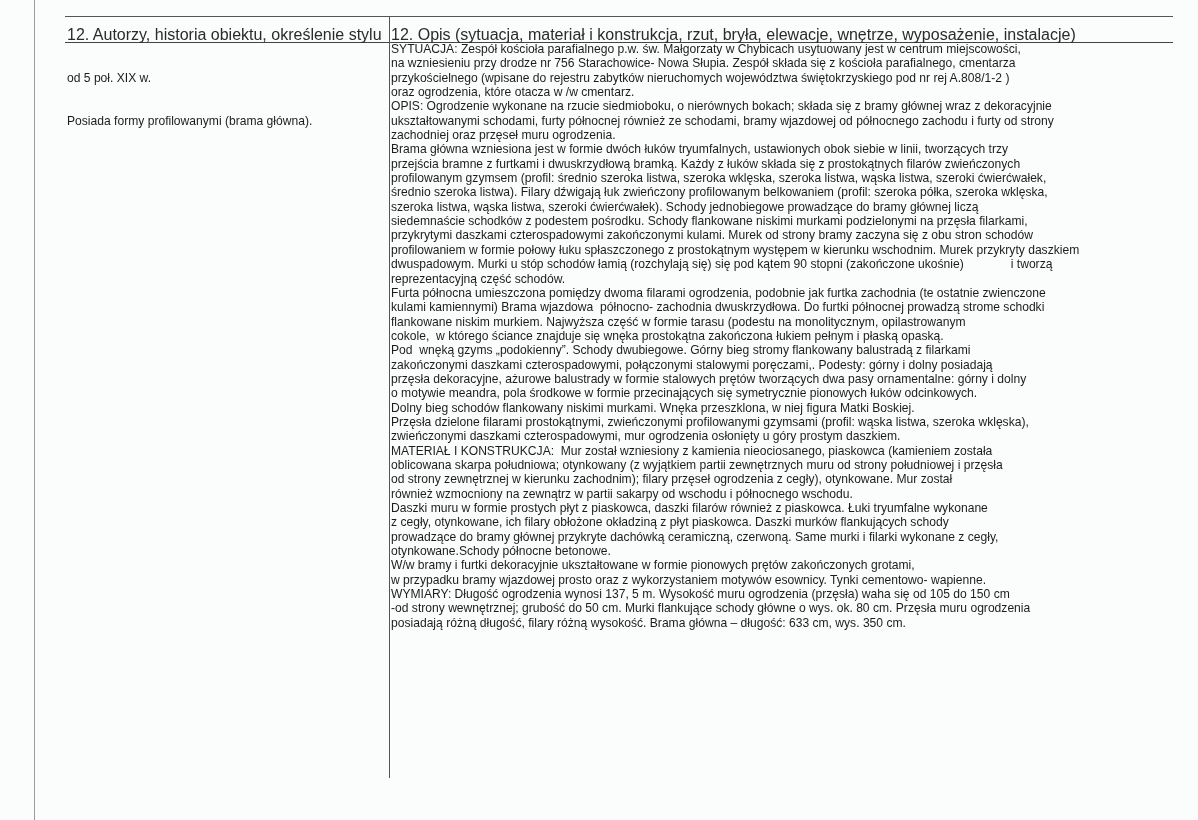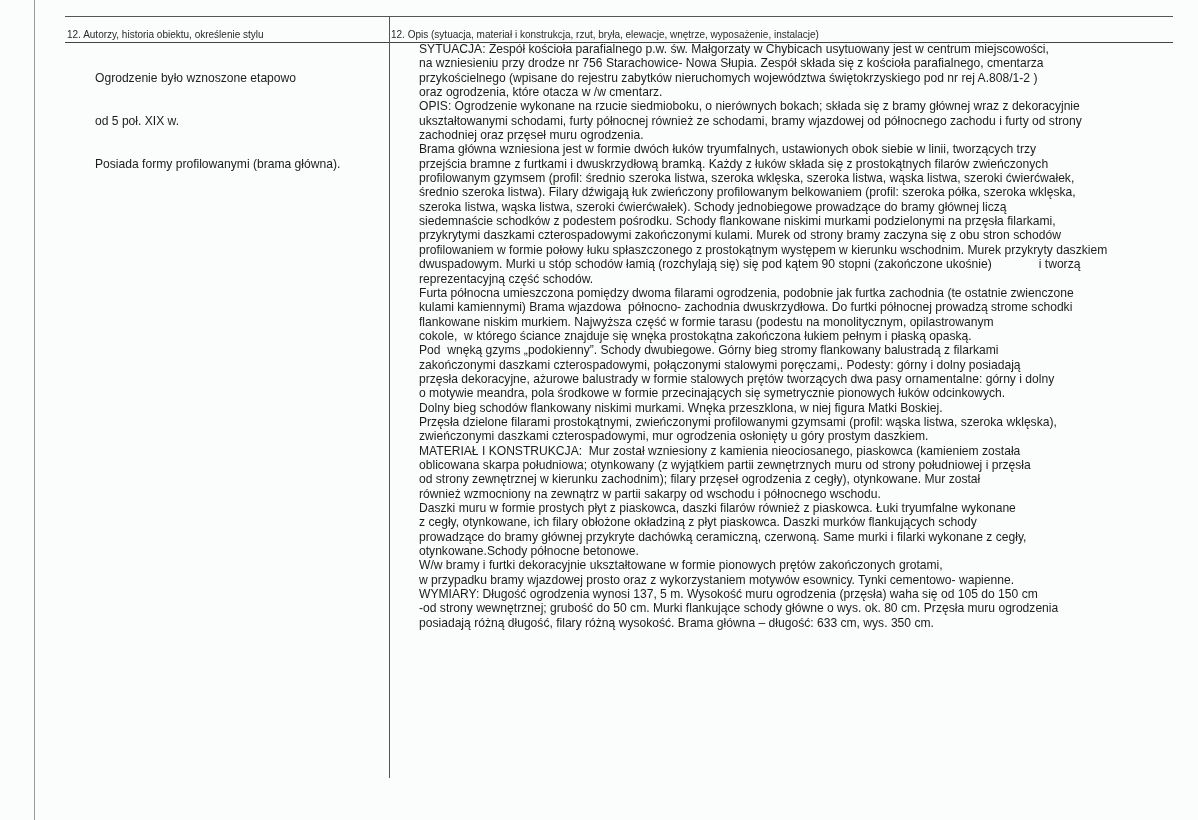--- a/index.html
+++ b/index.html
@@ -24,41 +24,40 @@
       position: absolute; left: 389px; top: 16px; width: 1px; height: 762px;
       background: #555;
     }
     .col-left {
       position: absolute; left: 67px; top: 28px; width: 320px;
     }
     .col-right {
       position: absolute; left: 391px; top: 28px; width: 790px;
     }
     .section-label {
-      font-size: 10px; line-height: 14px; height: 14px;
+      font-size: 16px; line-height: 14px; height: 14px;
       white-space: nowrap; color: #2a2a2a;
     }
     .body-text {
       font-size: 12.1px; line-height: 14.35px; white-space: pre;
       color: #1c1c1c;
     }
-    .body-text .line { display: block; height: 14.35px; padding-left: 28px; }
+    .body-text .line { display: block; height: 14.35px; }
   </style>
 </head>
 <body>
 
 <div class="margin-line"></div>
 <div class="top-rule"></div>
 <div class="header-rule"></div>
 <div class="col-divider"></div>
 
 <div class="col-left">
   <div class="section-label">12. Autorzy, historia obiektu, określenie stylu</div>
   <div class="body-text">
-    <span class="line">Ogrodzenie było wznoszone etapowo</span>
     <span class="line">od 5 poł. XIX w.</span>
     <span class="line">Posiada formy profilowanymi (brama główna).</span>
   </div>
 </div>
 
 <div class="col-right">
   <div class="section-label">12. Opis (sytuacja, materiał i konstrukcja, rzut, bryła, elewacje, wnętrze, wyposażenie, instalacje)</div>
   <div class="body-text" id="s13-body"><span class="line">SYTUACJA: Zespół kościoła parafialnego p.w. św. Małgorzaty w Chybicach usytuowany jest w centrum miejscowości,</span><span class="line">na wzniesieniu przy drodze nr 756 Starachowice- Nowa Słupia. Zespół składa się z kościoła parafialnego, cmentarza</span><span class="line">przykościelnego (wpisane do rejestru zabytków nieruchomych województwa świętokrzyskiego pod nr rej A.808/1-2 )</span><span class="line">oraz ogrodzenia, które otacza w /w cmentarz.</span><span class="line">OPIS: Ogrodzenie wykonane na rzucie siedmioboku, o nierównych bokach; składa się z bramy głównej wraz z dekoracyjnie</span><span class="line">ukształtowanymi schodami, furty północnej również ze schodami, bramy wjazdowej od północnego zachodu i furty od strony</span><span class="line">zachodniej oraz przęseł muru ogrodzenia.</span><span class="line">Brama główna wzniesiona jest w formie dwóch łuków tryumfalnych, ustawionych obok siebie w linii, tworzących trzy</span><span class="line">przejścia bramne z furtkami i dwuskrzydłową bramką. Każdy z łuków składa się z prostokątnych filarów zwieńczonych</span><span class="line">profilowanym gzymsem (profil: średnio szeroka listwa, szeroka wklęska, szeroka listwa, wąska listwa, szeroki ćwierćwałek,</span><span class="line">średnio szeroka listwa). Filary dźwigają łuk zwieńczony profilowanym belkowaniem (profil: szeroka półka, szeroka wklęska,</span><span class="line">szeroka listwa, wąska listwa, szeroki ćwierćwałek). Schody jednobiegowe prowadzące do bramy głównej liczą</span><span class="line">siedemnaście schodków z podestem pośrodku. Schody flankowane niskimi murkami podzielonymi na przęsła filarkami,</span><span class="line">przykrytymi daszkami czterospadowymi zakończonymi kulami. Murek od strony bramy zaczyna się z obu stron schodów</span><span class="line">profilowaniem w formie połowy łuku spłaszczonego z prostokątnym występem w kierunku wschodnim. Murek przykryty daszkiem</span><span class="line">dwuspadowym. Murki u stóp schodów łamią (rozchylają się) się pod kątem 90 stopni (zakończone ukośnie)              i tworzą</span><span class="line">reprezentacyjną część schodów.</span><span class="line">Furta północna umieszczona pomiędzy dwoma filarami ogrodzenia, podobnie jak furtka zachodnia (te ostatnie zwienczone</span><span class="line">kulami kamiennymi) Brama wjazdowa  północno- zachodnia dwuskrzydłowa. Do furtki północnej prowadzą strome schodki</span><span class="line">flankowane niskim murkiem. Najwyższa część w formie tarasu (podestu na monolitycznym, opilastrowanym</span><span class="line">cokole,  w którego ściance znajduje się wnęka prostokątna zakończona łukiem pełnym i płaską opaską.</span><span class="line">Pod  wnęką gzyms „podokienny”. Schody dwubiegowe. Górny bieg stromy flankowany balustradą z filarkami</span><span class="line">zakończonymi daszkami czterospadowymi, połączonymi stalowymi poręczami,. Podesty: górny i dolny posiadają</span><span class="line">przęsła dekoracyjne, ażurowe balustrady w formie stalowych prętów tworzących dwa pasy ornamentalne: górny i dolny</span><span class="line">o motywie meandra, pola środkowe w formie przecinających się symetrycznie pionowych łuków odcinkowych.</span><span class="line">Dolny bieg schodów flankowany niskimi murkami. Wnęka przeszklona, w niej figura Matki Boskiej.</span><span class="line">Przęsła dzielone filarami prostokątnymi, zwieńczonymi profilowanymi gzymsami (profil: wąska listwa, szeroka wklęska),</span><span class="line">zwieńczonymi daszkami czterospadowymi, mur ogrodzenia osłonięty u góry prostym daszkiem.</span><span class="line">MATERIAŁ I KONSTRUKCJA:  Mur został wzniesiony z kamienia nieociosanego, piaskowca (kamieniem została</span><span class="line">oblicowana skarpa południowa; otynkowany (z wyjątkiem partii zewnętrznych muru od strony południowej i przęsła</span><span class="line">od strony zewnętrznej w kierunku zachodnim); filary przęseł ogrodzenia z cegły), otynkowane. Mur został</span><span class="line">również wzmocniony na zewnątrz w partii sakarpy od wschodu i północnego wschodu.</span><span class="line">Daszki muru w formie prostych płyt z piaskowca, daszki filarów również z piaskowca. Łuki tryumfalne wykonane</span><span class="line">z cegły, otynkowane, ich filary obłożone okładziną z płyt piaskowca. Daszki murków flankujących schody</span><span class="line">prowadzące do bramy głównej przykryte dachówką ceramiczną, czerwoną. Same murki i filarki wykonane z cegły,</span><span class="line">otynkowane.Schody północne betonowe.</span><span class="line">W/w bramy i furtki dekoracyjnie ukształtowane w formie pionowych prętów zakończonych grotami,</span><span class="line">w przypadku bramy wjazdowej prosto oraz z wykorzystaniem motywów esownicy. Tynki cementowo- wapienne.</span><span class="line">WYMIARY: Długość ogrodzenia wynosi 137, 5 m. Wysokość muru ogrodzenia (przęsła) waha się od 105 do 150 cm</span><span class="line">-od strony wewnętrznej; grubość do 50 cm. Murki flankujące schody główne o wys. ok. 80 cm. Przęsła muru ogrodzenia</span><span class="line">posiadają różną długość, filary różną wysokość. Brama główna – długość: 633 cm, wys. 350 cm.</span></div>
 </div>
 

